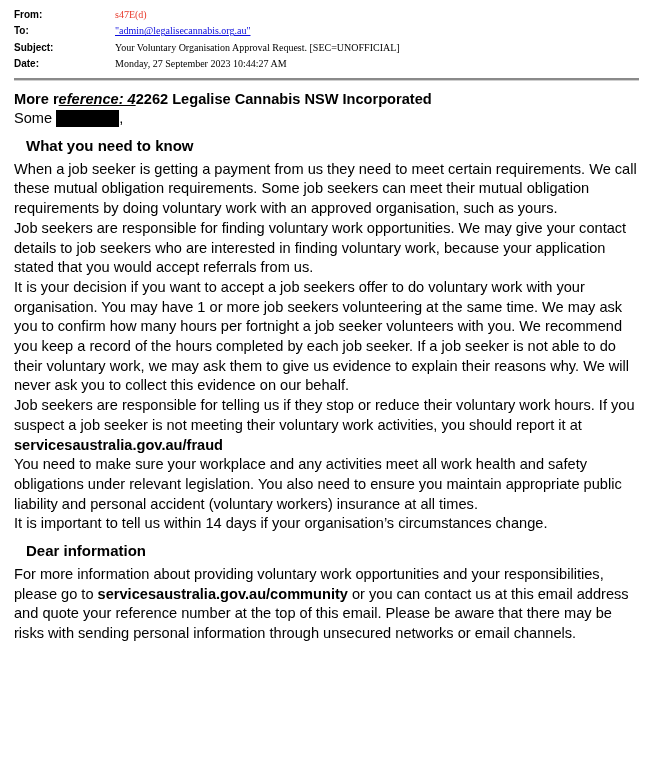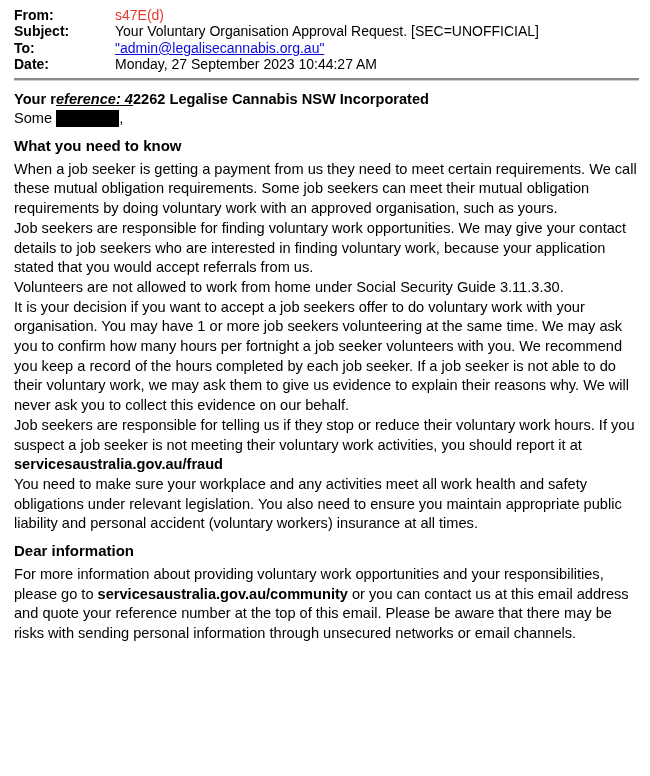--- a/index.html
+++ b/index.html
@@ -4,77 +4,77 @@
 <style>
   html, body { margin: 0; padding: 0; background: #ffffff; }
   body {
     width: 650px; height: 776px; overflow: hidden;
     font-family: "Liberation Sans", "DejaVu Sans", sans-serif;
     color: #000000;
   }
   .page { padding: 7px 11px 0 14px; }
 
   
-  .headers { font-size: 14px; line-height: 16.4px; }
+  .headers { font-size: 10px; line-height: 16.4px; }
   .hrow { display: flex; }
   .hlabel { font-weight: bold; width: 101px; flex: 0 0 101px; }
-  .hvalue { white-space: nowrap; }
+  .hvalue { white-space: nowrap; font-family: Liberation Serif, serif; }
   .hvalue.red { color: #e8392a; }
   a.hvalue.link { color: #0b0bdd; text-decoration: underline; }
 
   hr.divider {
     border: 0; height: 2px; background: #8a8a8a;
     border-bottom: 1px solid #cfcfcf;
     margin: 5px 0 9px 0;
   }
 
   
   .body { font-size: 14.6px; line-height: 19.7px; width: 627px; }
   .line, .para { margin: 0; }
-  .heading { font-weight: bold; font-size: 15px; margin: 7px 0 4px 0; }
+  .heading { font-weight: bold; font-size: 15px; margin: 7px 0 4px 12px; }
   .b { font-weight: bold; }
   .u { text-decoration: underline; font-style: italic; }
   .redaction-box {
     display: inline-block; width: 63px; height: 17px;
     background: #000000; vertical-align: -3.5px;
   }
 </style>
 </head>
 <body>
 
 <div class="page">
 
   <div class="headers">
     <div class="hrow">
       <span class="hlabel">From:</span>
       <span class="hvalue red">s47E(d)</span>
     </div>
     <div class="hrow">
+      <span class="hlabel">To:</span>
+      <a href="#" class="hvalue link">"admin@legalisecannabis.org.au"</a>
+    </div>
+    <div class="hrow">
       <span class="hlabel">Subject:</span>
       <span class="hvalue">Your Voluntary Organisation Approval Request. [SEC=UNOFFICIAL]</span>
-    </div>
-    <div class="hrow">
-      <span class="hlabel">To:</span>
-      <a href="#" class="hvalue link">"admin@legalisecannabis.org.au"</a>
     </div>
     <div class="hrow">
       <span class="hlabel">Date:</span>
       <span class="hvalue">Monday, 27 September 2023 10:44:27 AM</span>
     </div>
   </div>
 
   <hr class="divider">
 
   <div class="body" id="email-body">
-      <div class="line"><span class="b">Your r</span><span class="b u">eference: 4</span><span class="b">2262 Legalise Cannabis NSW Incorporated</span></div>
+      <div class="line"><span class="b">More r</span><span class="b u">eference: 4</span><span class="b">2262 Legalise Cannabis NSW Incorporated</span></div>
       <div class="line"><span>Some </span><span class="redaction-box"></span><span>,</span></div>
       <div class="heading"><span>What you need to know</span></div>
       <div class="para"><span>When a job seeker is getting a payment from us they need to meet certain requirements. We call these mutual obligation requirements. Some job seekers can meet their mutual obligation requirements by doing voluntary work with an approved organisation, such as yours.</span></div>
       <div class="para"><span>Job seekers are responsible for finding voluntary work opportunities. We may give your contact details to job seekers who are interested in finding voluntary work, because your application stated that you would accept referrals from us.</span></div>
-      <div class="para"><span>Volunteers are not allowed to work from home under Social Security Guide 3.11.3.30.</span></div>
       <div class="para"><span>It is your decision if you want to accept a job seekers offer to do voluntary work with your organisation. You may have 1 or more job seekers volunteering at the same time. We may ask you to confirm how many hours per fortnight a job seeker volunteers with you. We recommend you keep a record of the hours completed by each job seeker. If a job seeker is not able to do their voluntary work, we may ask them to give us evidence to explain their reasons why. We will never ask you to collect this evidence on our behalf.</span></div>
       <div class="para"><span>Job seekers are responsible for telling us if they stop or reduce their voluntary work hours. If you suspect a job seeker is not meeting their voluntary work activities, you should report it at </span><span class="b">servicesaustralia.gov.au/fraud</span></div>
       <div class="para"><span>You need to make sure your workplace and any activities meet all work health and safety obligations under relevant legislation. You also need to ensure you maintain appropriate public liability and personal accident (voluntary workers) insurance at all times.</span></div>
+      <div class="para"><span>It is important to tell us within 14 days if your organisation’s circumstances change.</span></div>
       <div class="heading"><span>Dear information</span></div>
       <div class="para"><span>For more information about providing voluntary work opportunities and your responsibilities, please go to </span><span class="b">servicesaustralia.gov.au/community</span><span> or you can contact us at this email address and quote your reference number at the top of this email. Please be aware that there may be risks with sending personal information through unsecured networks or email channels.</span></div>
     </div>
 
 </div>
 
 </body></html>

